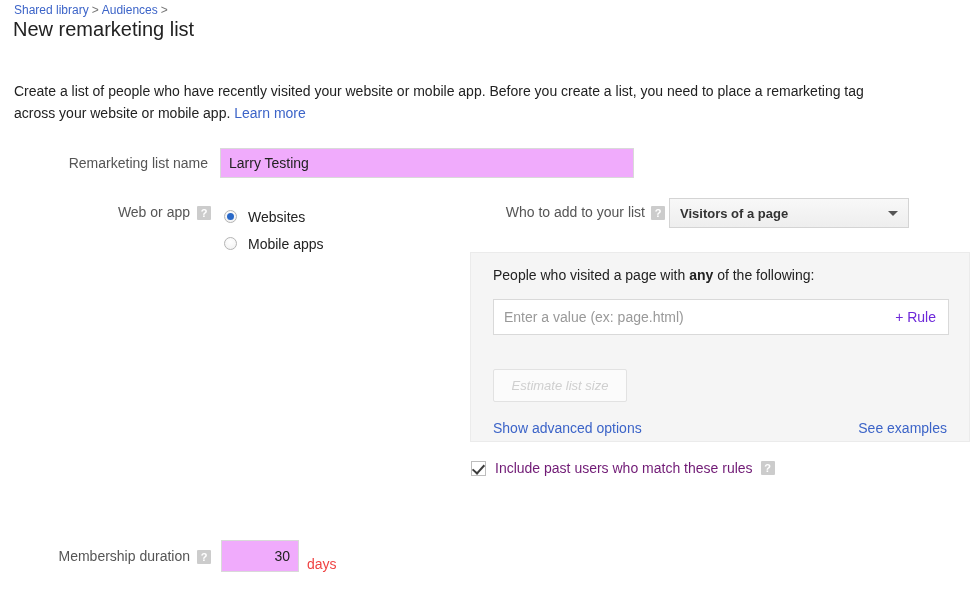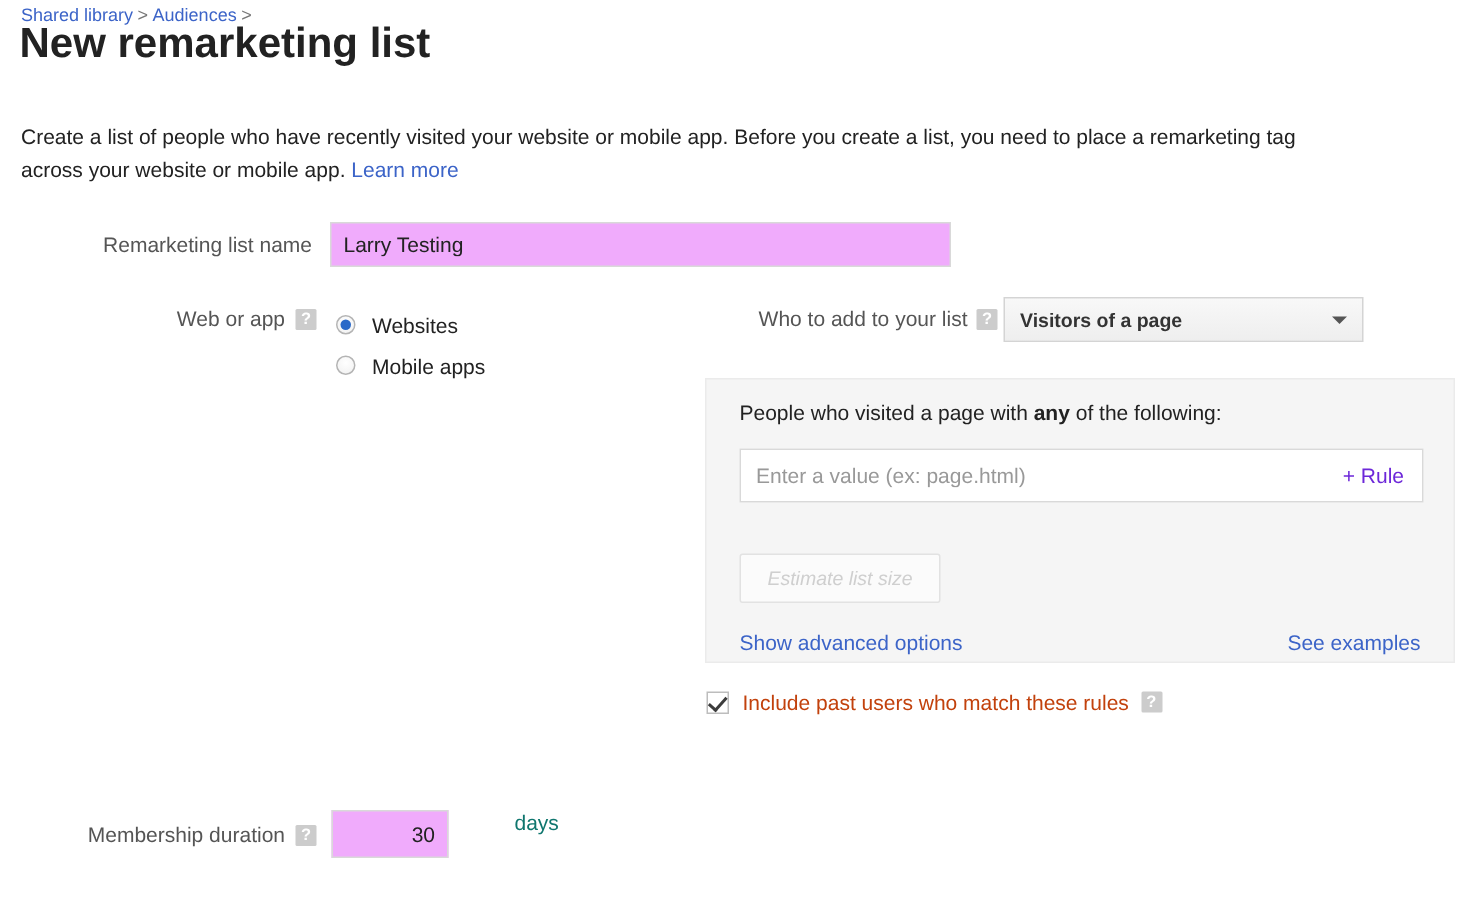--- a/index.html
+++ b/index.html
@@ -21,22 +21,22 @@
     white-space: nowrap;
   }
   .breadcrumb a {
     color: #3c64c8; text-decoration: none;
   }
   .breadcrumb .sep { color: #777777; margin: 0 3px; }
 
   
   .page-title {
     position: absolute; left: 13px; top: 16px;
-    font-size: 28px; line-height: 26px;
-    font-weight: bold; color: #222222;
+    font-size: 20px; line-height: 26px;
+    font-weight: normal; color: #222222;
     margin: 0;
   }
 
   
   .description {
     position: absolute; left: 14px; top: 80px;
     width: 890px;
     font-size: 14px; line-height: 22px;
     color: #222222;
   }
@@ -216,38 +216,38 @@
   .checkbox.checked::after {
     content: "";
     position: absolute; left: 3px; top: 0px;
     width: 5px; height: 10px;
     border: solid #3c3c3c;
     border-width: 0 2px 2px 0;
     transform: rotate(42deg);
   }
   .include-label {
     margin-left: 9px; margin-right: 8px;
-    font-size: 14px; color: #c2410c;
+    font-size: 14px; color: #701a75;
     white-space: nowrap;
   }
 
   
   .row-duration { position: absolute; left: 0; top: 540px; }
   .row-duration .form-label {
     position: absolute; left: 0; top: 8px; width: 190px;
   }
   .row-duration .help-icon { position: absolute; left: 197px; top: 10px; }
   #duration-input {
     position: absolute; left: 221px; top: 0;
     width: 78px; height: 32px;
     text-align: right;
   }
   .days-label {
-    position: absolute; left: 307px; top: 0;
-    font-size: 14px; color: #0f766e; margin-left: 36px;
+    position: absolute; left: 307px; top: 16px;
+    font-size: 14px; color: #ef4444;
   }
 </style>
 </head>
 <body>
 
 <div class="page">
 
   <div class="breadcrumb">
     <a>Shared library</a><span class="sep">&gt;</span><a>Audiences</a><span class="sep">&gt;</span>
   </div>

